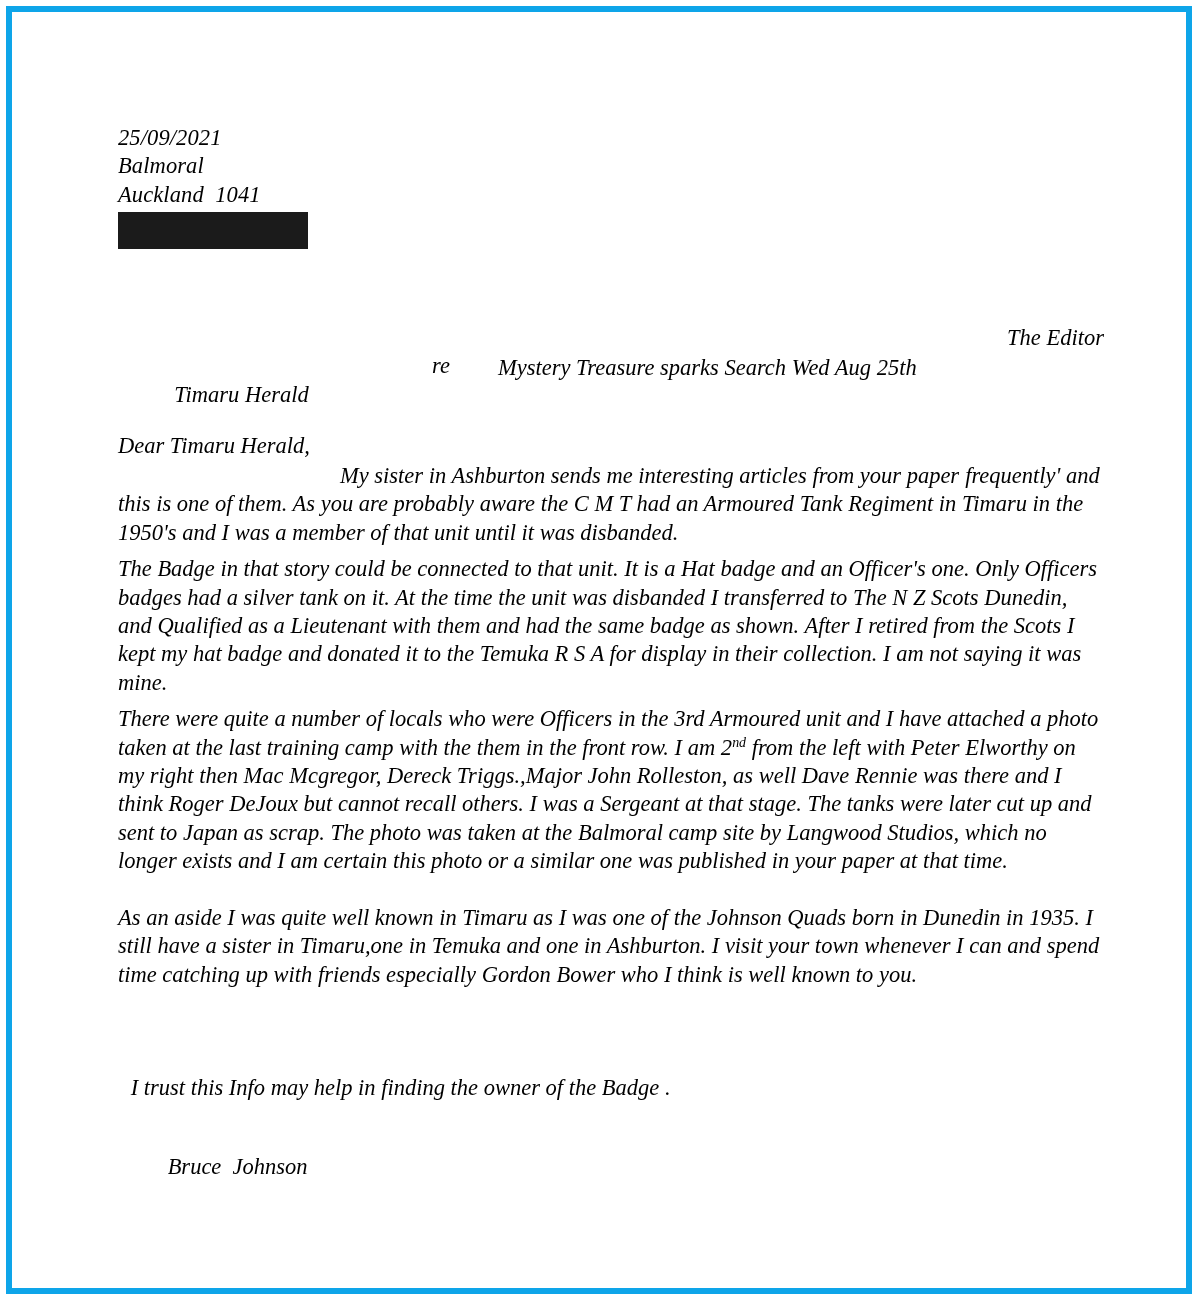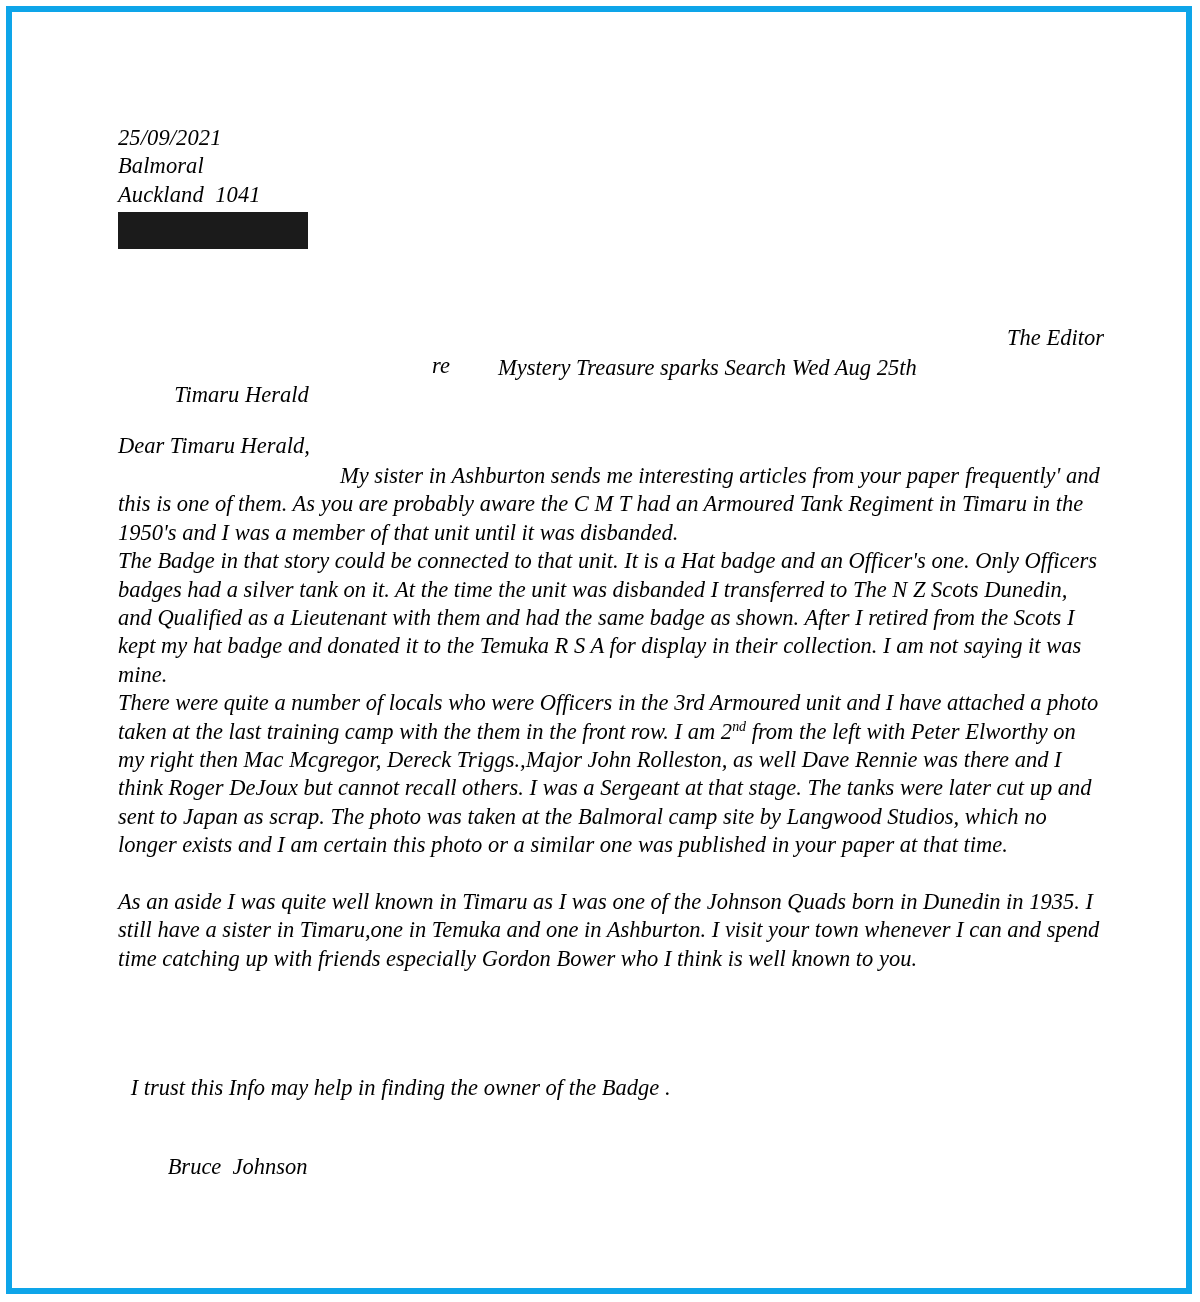--- a/index.html
+++ b/index.html
@@ -109,21 +109,21 @@
     width: 986px;
   }
 
   .para {
     margin: 0;
     padding: 0;
     text-align: left;
   }
 
   .para + .para {
-    margin-top: 0;
+    margin-top: 8px;
   }
 
   .para-gap {
     display: block;
     height: 28.4px;
   }
 
   .lead-indent {
     display: inline-block;
     width: 222px;

